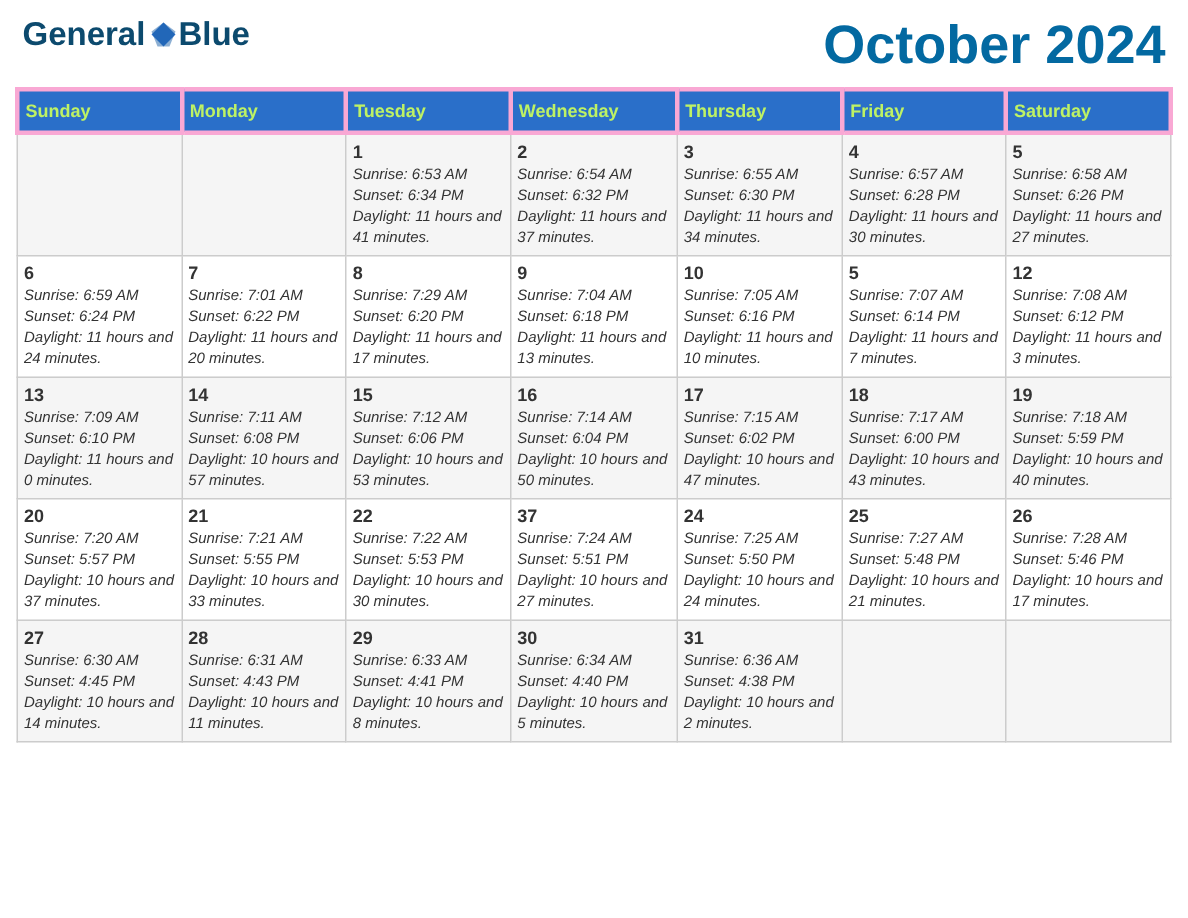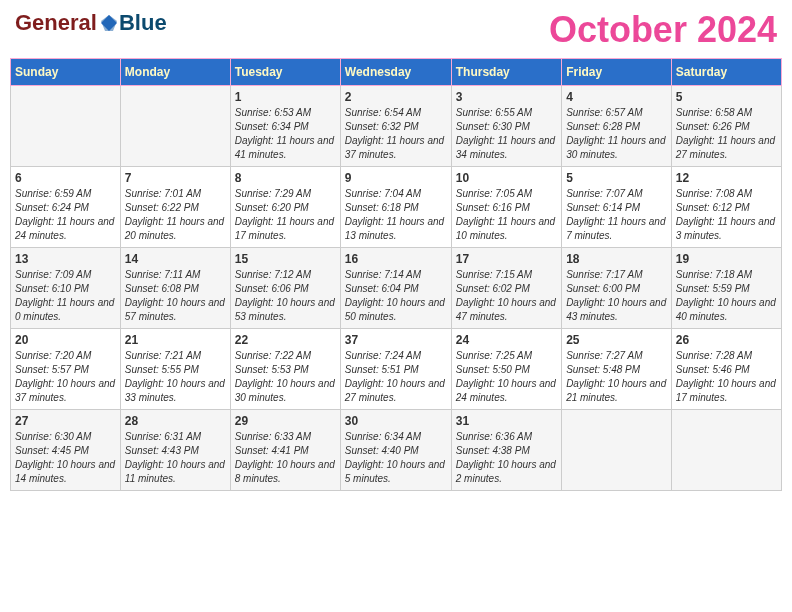--- a/index.html
+++ b/index.html
@@ -22,59 +22,59 @@
       flex-direction: column;
       align-items: flex-start;
     }
     .logo-text {
       display: flex;
       align-items: center;
     }
     .logo-general {
       font-size: 22px;
       font-weight: bold;
-      color: #7f1d1d;
+      color: #0c4a6e;
     }
     .logo-blue {
       font-size: 22px;
       font-weight: bold;
       color: #0c4a6e;
     }
     .logo-icon {
       width: 20px;
       height: 20px;
       margin-left: 2px;
     }
     .title-section {
       text-align: right;
     }
     .month-title {
       font-size: 36px;
       font-weight: bold;
-      color: #ec4899;
+      color: #0369a1;
       line-height: 1.1;
     }
     .location {
       font-size: 16px;
       color: #555;
       margin-top: 2px;
     }
     table {
       width: 100%;
       border-collapse: collapse;
       font-size: 11px;
     }
     thead tr th {
       background-color: #2a6fc9;
-      color: #fef9c3;
+      color: #bef264;
       padding: 6px 4px;
       text-align: left;
       font-size: 12px;
       font-weight: bold;
-      border: 1px solid #f9a8d4;
+      border: 3px solid #f9a8d4;
     }
     tbody tr td {
       border: 1px solid #ccc;
       padding: 4px 4px;
       vertical-align: top;
       width: 113px;
       min-height: 80px;
     }
     tbody tr:nth-child(odd) td {
       background-color: #f5f5f5;

